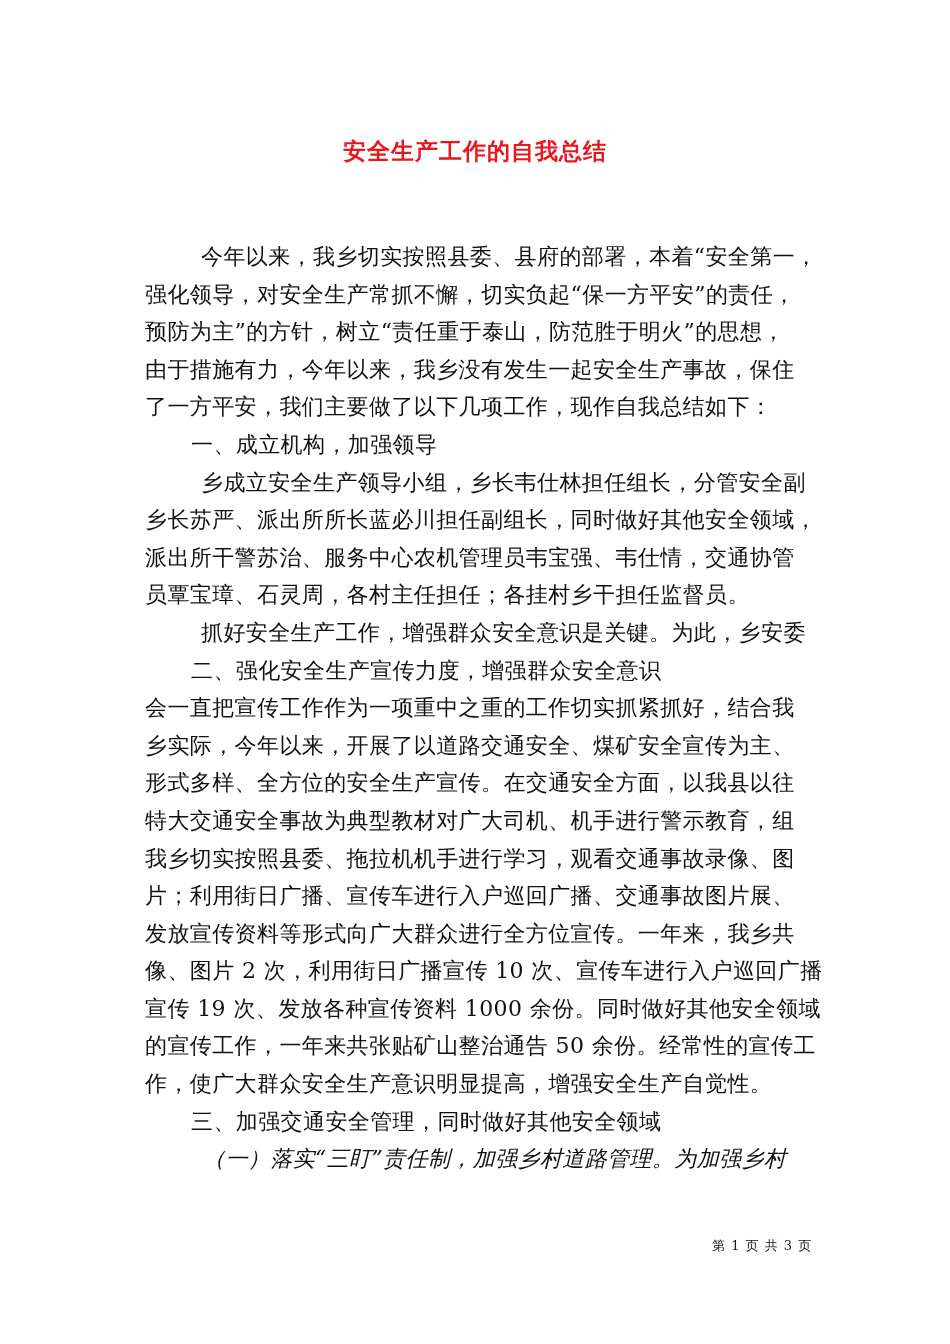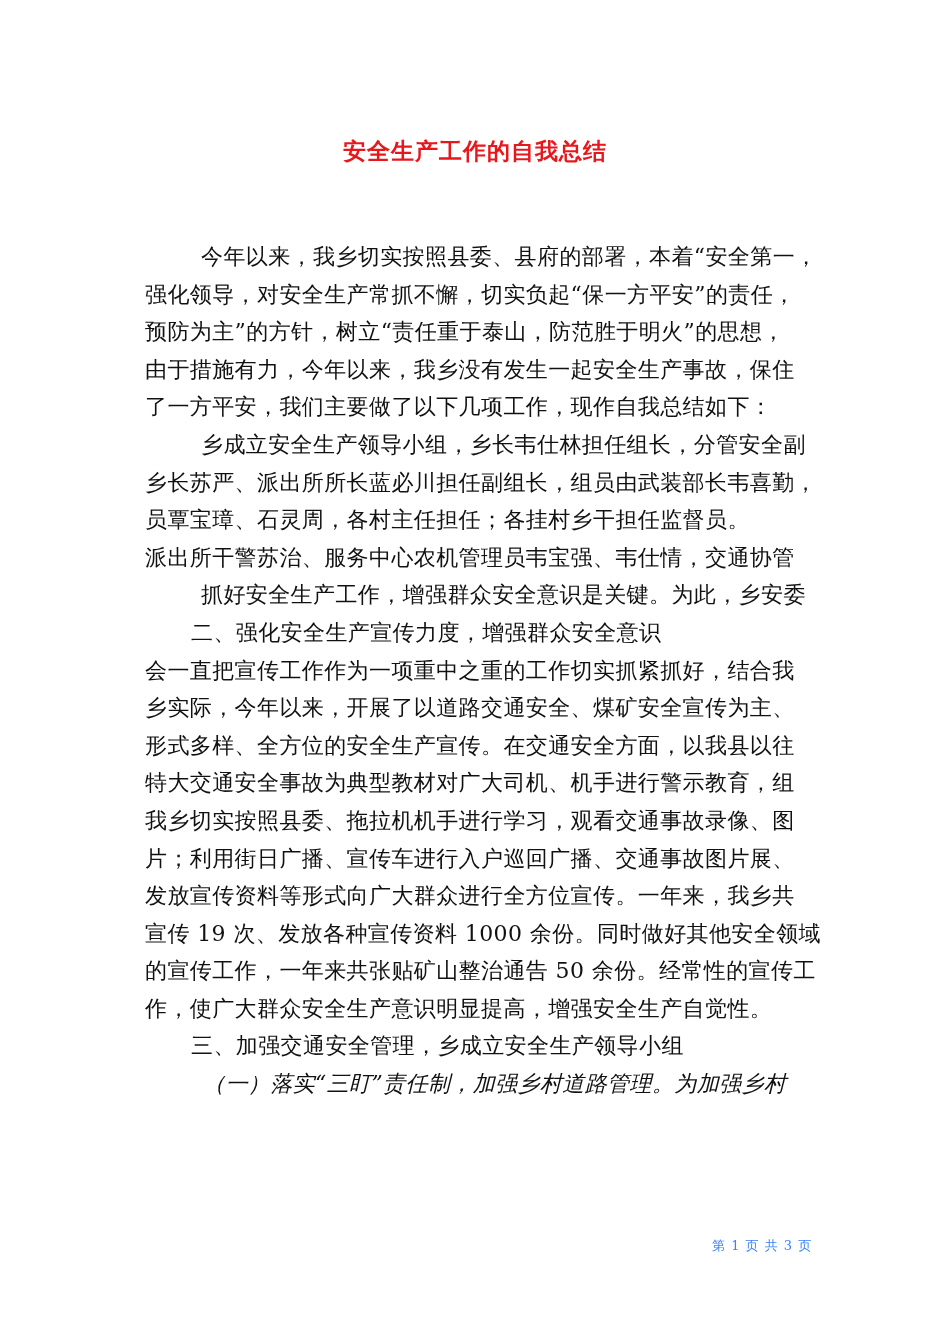--- a/index.html
+++ b/index.html
@@ -9,46 +9,48 @@
     .title { position: absolute; top: 136px; left: 0; width: 950px; text-align: center;
       font-family: "DejaVu Sans", "Liberation Sans", sans-serif;
       font-size: 23px; font-weight: bold; color: #e8171c; letter-spacing: 1px; }
     .body { position: absolute; top: 238px; left: 145px; width: 670px; }
     .line { height: 37.6px; line-height: 37.6px; font-size: 22px; white-space: nowrap;
       letter-spacing: 0.4px; }
     .indent-h { padding-left: 46px; }
     .indent-p { padding-left: 56px; }
     .indent-s { padding-left: 58px; font-style: italic; }
     .footer { position: absolute; top: 1237px; left: 712px; font-size: 13px;
-      font-family: "DejaVu Serif", "Liberation Serif", serif; color: #3b82f6; letter-spacing: 1px; }
+      font-family: "DejaVu Serif", "Liberation Serif", serif; color: #0f172a; letter-spacing: 1px; }
   </style>
 </head>
 <body>
 
 <div class="page">
   <div class="title">安全生产工作的自我总结</div>
   <div class="body" id="doc-body">
       <div class="line indent-p">今年以来，我乡切实按照县委、县府的部署，本着“安全第一，</div>
       <div class="line">强化领导，对安全生产常抓不懈，切实负起“保一方平安”的责任，</div>
       <div class="line">预防为主”的方针，树立“责任重于泰山，防范胜于明火”的思想，</div>
       <div class="line">由于措施有力，今年以来，我乡没有发生一起安全生产事故，保住</div>
       <div class="line">了一方平安，我们主要做了以下几项工作，现作自我总结如下：</div>
+      <div class="line indent-h">一、成立机构，加强领导</div>
       <div class="line indent-p">乡成立安全生产领导小组，乡长韦仕林担任组长，分管安全副</div>
-      <div class="line">乡长苏严、派出所所长蓝必川担任副组长，组员由武装部长韦喜勤，</div>
+      <div class="line">乡长苏严、派出所所长蓝必川担任副组长，同时做好其他安全领域，</div>
+      <div class="line">派出所干警苏治、服务中心农机管理员韦宝强、韦仕情，交通协管</div>
       <div class="line">员覃宝璋、石灵周，各村主任担任；各挂村乡干担任监督员。</div>
-      <div class="line">派出所干警苏治、服务中心农机管理员韦宝强、韦仕情，交通协管</div>
       <div class="line indent-p">抓好安全生产工作，增强群众安全意识是关键。为此，乡安委</div>
       <div class="line indent-h">二、强化安全生产宣传力度，增强群众安全意识</div>
       <div class="line">会一直把宣传工作作为一项重中之重的工作切实抓紧抓好，结合我</div>
       <div class="line">乡实际，今年以来，开展了以道路交通安全、煤矿安全宣传为主、</div>
       <div class="line">形式多样、全方位的安全生产宣传。在交通安全方面，以我县以往</div>
       <div class="line">特大交通安全事故为典型教材对广大司机、机手进行警示教育，组</div>
       <div class="line">我乡切实按照县委、拖拉机机手进行学习，观看交通事故录像、图</div>
       <div class="line">片；利用街日广播、宣传车进行入户巡回广播、交通事故图片展、</div>
       <div class="line">发放宣传资料等形式向广大群众进行全方位宣传。一年来，我乡共</div>
+      <div class="line">像、图片 2 次，利用街日广播宣传 10 次、宣传车进行入户巡回广播</div>
       <div class="line">宣传 19 次、发放各种宣传资料 1000 余份。同时做好其他安全领域</div>
       <div class="line">的宣传工作，一年来共张贴矿山整治通告 50 余份。经常性的宣传工</div>
       <div class="line">作，使广大群众安全生产意识明显提高，增强安全生产自觉性。</div>
-      <div class="line indent-h">三、加强交通安全管理，乡成立安全生产领导小组</div>
+      <div class="line indent-h">三、加强交通安全管理，同时做好其他安全领域</div>
       <div class="line indent-s">（一）落实“三盯”责任制，加强乡村道路管理。为加强乡村</div>
     </div>
   <div class="footer">第 1 页 共 3 页</div>
 </div>
 
 </body></html>

